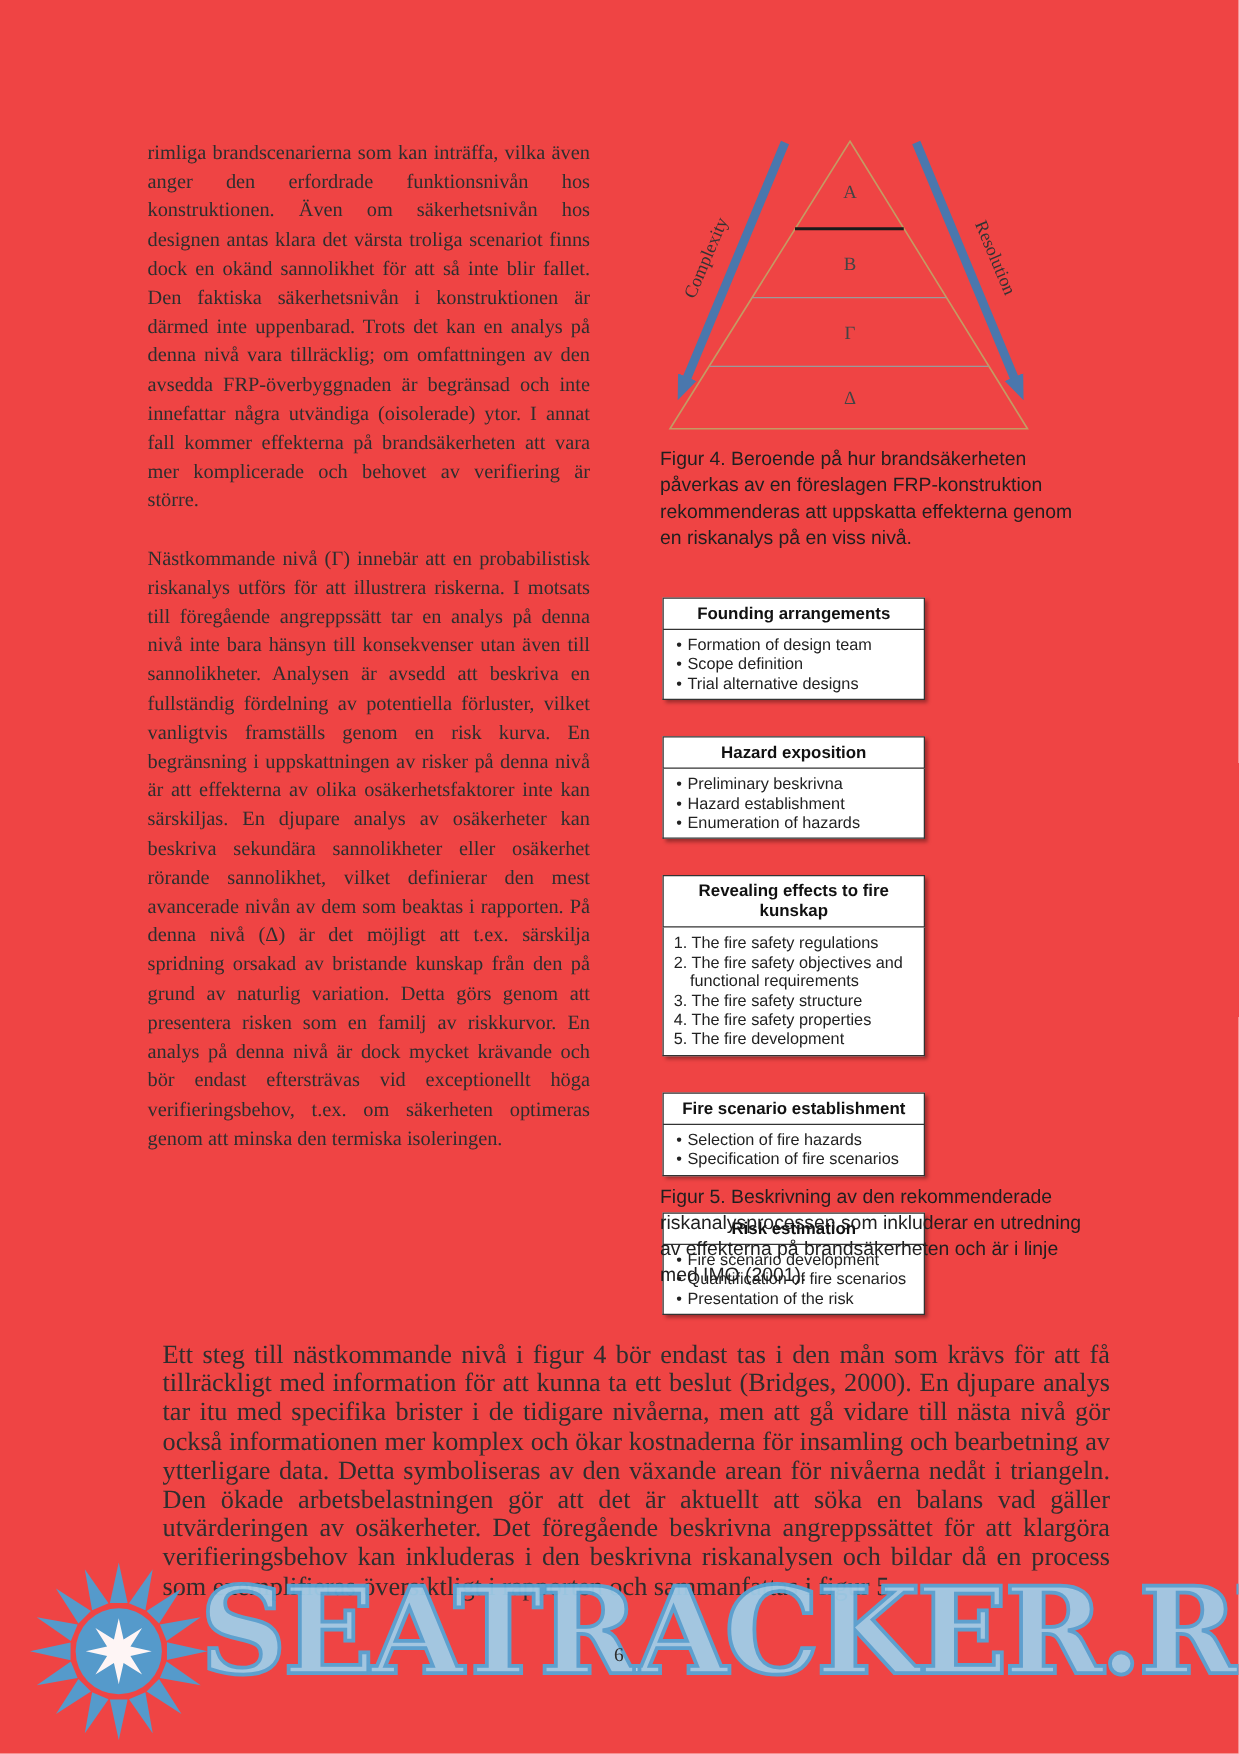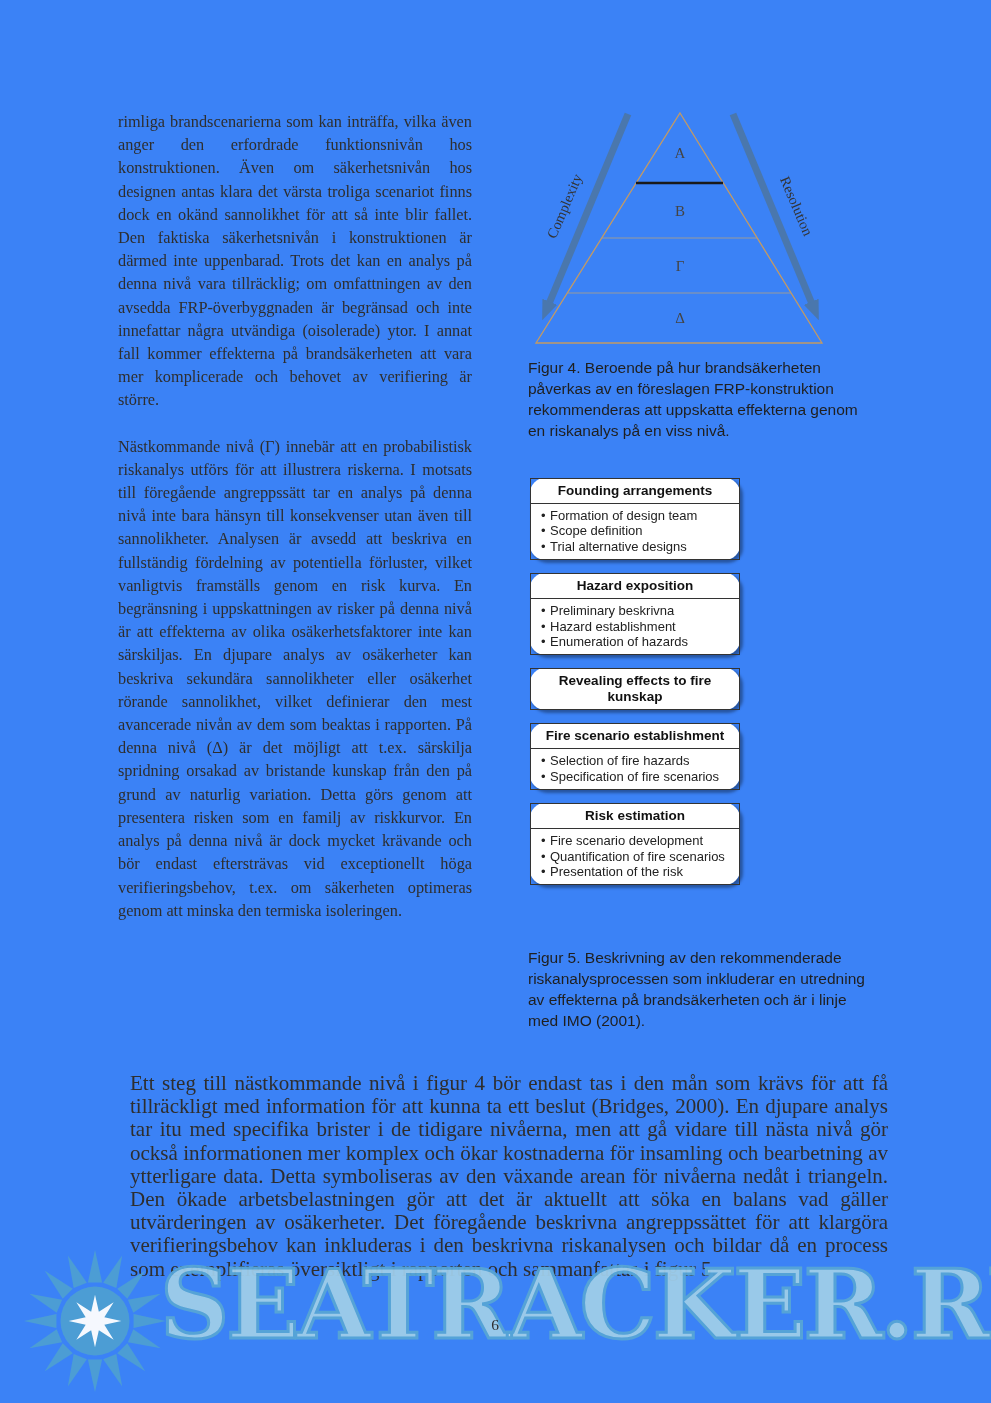--- a/index.html
+++ b/index.html
@@ -1,20 +1,20 @@
 <!DOCTYPE html>
 <html><head>
 <meta charset="utf-8">
 <style>
   html, body { margin: 0; padding: 0; background: #ffffff; }
   .page {
     position: relative;
     width: 991px;
     height: 1403px;
-    background: #3b82f6;
+    background: #ef4444;
     overflow: hidden;
     font-family: "Liberation Serif", serif;
     color: #2e2e2e;
   }
   
   .col-left {
     position: absolute;
     left: 118px;
     top: 110px;
     width: 354px;
@@ -60,21 +60,21 @@
     fill: #333333;
   }
   
   .fig5 {
     position: absolute;
     left: 530px;
     top: 478px;
     width: 210px;
     font-family: "Liberation Sans", sans-serif;
   }
-  .f5-section { margin-bottom: 13px; box-shadow: 2.5px 2.5px 3px rgba(0,0,0,0.35); background: #fff; border-radius: 15px; }
+  .f5-section { margin-bottom: 29px; box-shadow: 2.5px 2.5px 3px rgba(0,0,0,0.35); background: #fff; }
   .f5-head {
     border: 1px solid #333;
     font-weight: bold;
     font-size: 13.5px;
     line-height: 16px;
     text-align: center;
     padding: 4px 2px;
     color: #111;
   }
   .f5-items {
@@ -184,20 +184,27 @@
       <div class="f5-head">Hazard exposition</div>
       <div class="f5-items">
         <div class="f5-item bullet">Preliminary beskrivna</div>
         <div class="f5-item bullet">Hazard establishment</div>
         <div class="f5-item bullet">Enumeration of hazards</div>
       </div>
     </div>
 
     <div class="f5-section">
       <div class="f5-head">Revealing effects to fire kunskap</div>
+      <div class="f5-items">
+        <div class="f5-item numbered">1. The fire safety regulations</div>
+        <div class="f5-item numbered">2. The fire safety objectives and functional requirements</div>
+        <div class="f5-item numbered">3. The fire safety structure</div>
+        <div class="f5-item numbered">4. The fire safety properties</div>
+        <div class="f5-item numbered">5. The fire development</div>
+      </div>
     </div>
 
     <div class="f5-section">
       <div class="f5-head">Fire scenario establishment</div>
       <div class="f5-items">
         <div class="f5-item bullet">Selection of fire hazards</div>
         <div class="f5-item bullet">Specification of fire scenarios</div>
       </div>
     </div>
 

